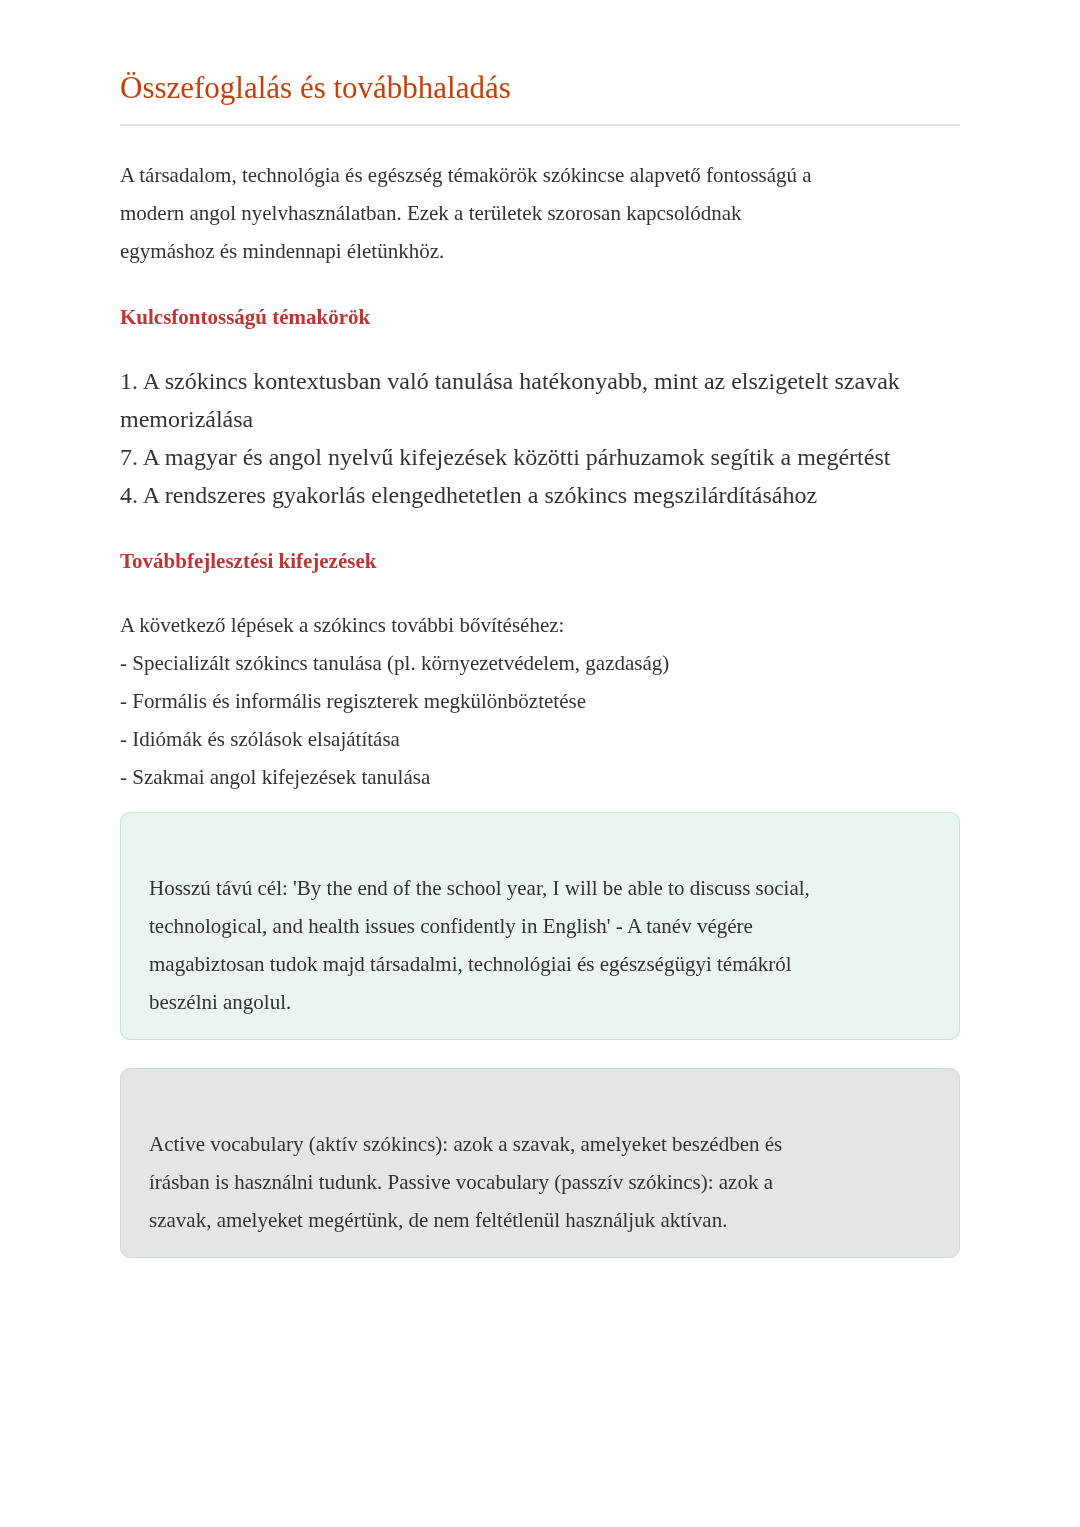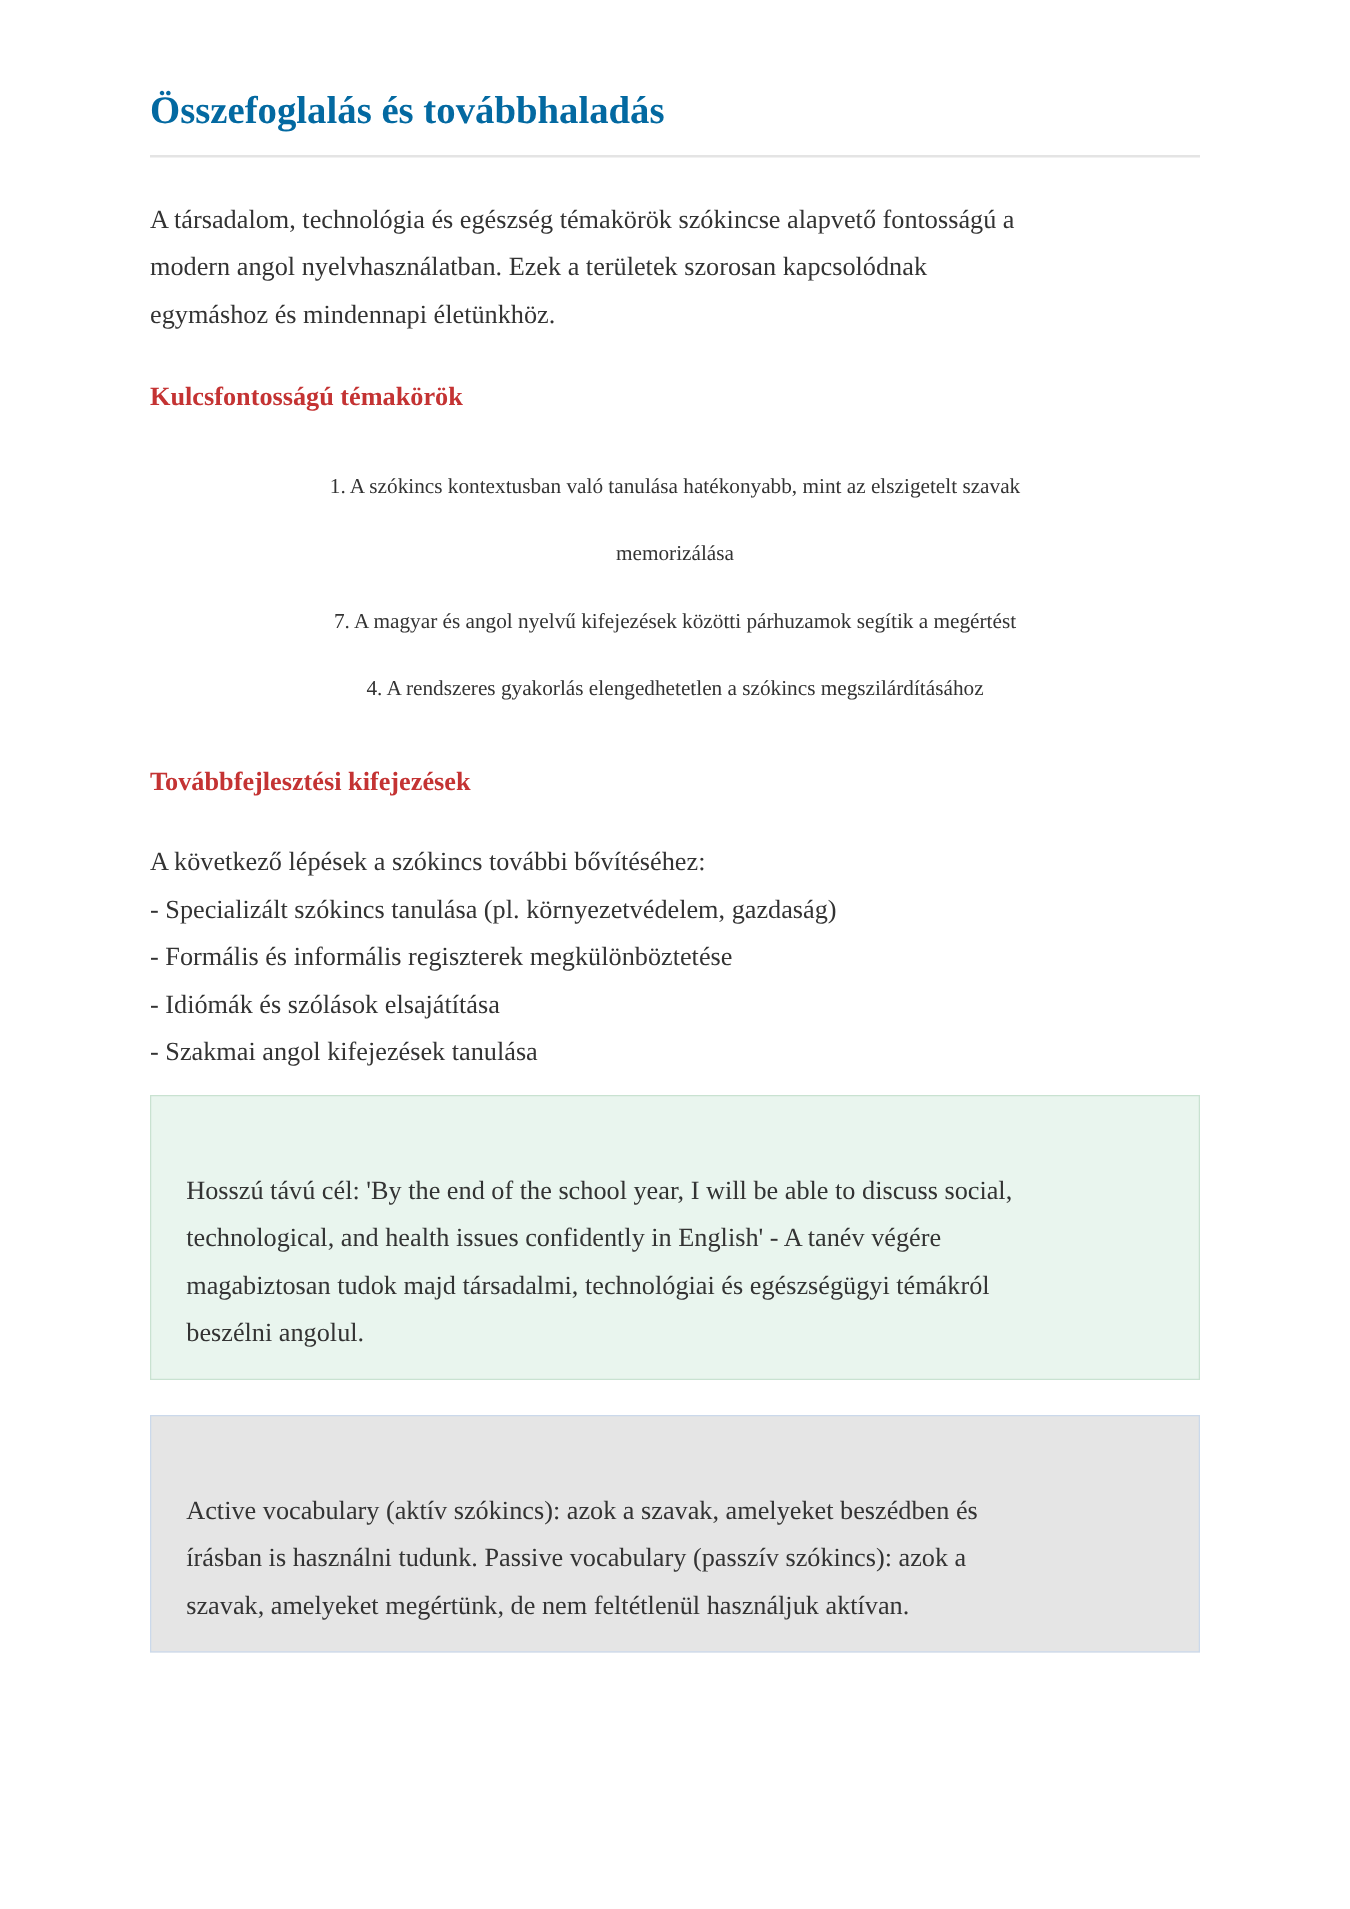--- a/index.html
+++ b/index.html
@@ -17,22 +17,22 @@
   .page {
     width: 1080px;
     min-height: 1527px;
     padding: 68px 120px 60px 120px;
     box-sizing: border-box;
   }
   .page-title {
     margin: 0;
     font-size: 31px;
     line-height: 40px;
-    font-weight: bold;
-    color: #0369a1;
+    font-weight: normal;
+    color: #c2410c;
   }
   .title-divider {
     border: none;
     border-top: 2px solid #e4e4e4;
     margin: 16px 0 0 0;
   }
   .para {
     margin: 30px 0 0 0;
     font-size: 21px;
     line-height: 38px;
@@ -42,37 +42,36 @@
     margin: 32px 0 0 0;
     font-size: 21px;
     line-height: 30px;
     font-weight: bold;
     color: #c43333;
   }
   .plain-list {
     margin: 30px 0 0 0;
   }
   .plain-list .list-line {
-    font-size: 17px;
-    line-height: 54px;
+    font-size: 24px;
+    line-height: 38px;
     white-space: pre-line;
-    text-align: center;
   }
   .steps-block {
     margin: 30px 0 0 0;
   }
   .steps-block .list-line {
     font-size: 21px;
     line-height: 38px;
     white-space: pre-line;
   }
   .callout {
     margin: 16px 0 0 0;
     padding: 18px 28px;
-    border-radius: 0;
+    border-radius: 10px;
     font-size: 21px;
     line-height: 38px;
     white-space: pre-line;
     box-sizing: border-box;
   }
   .callout-goal {
     background: #e9f5ee;
     border: 1px solid #c9e2d1;
   }
   .callout-vocab {

